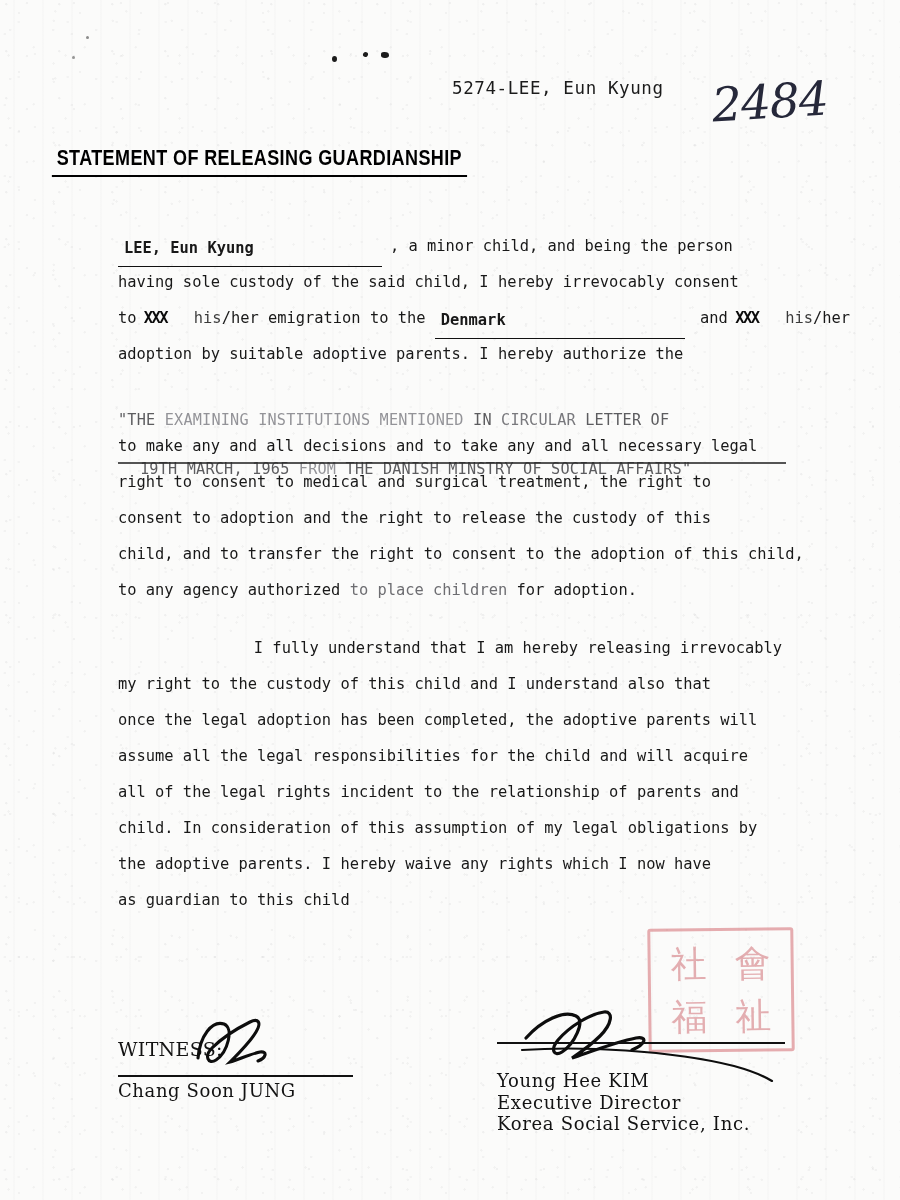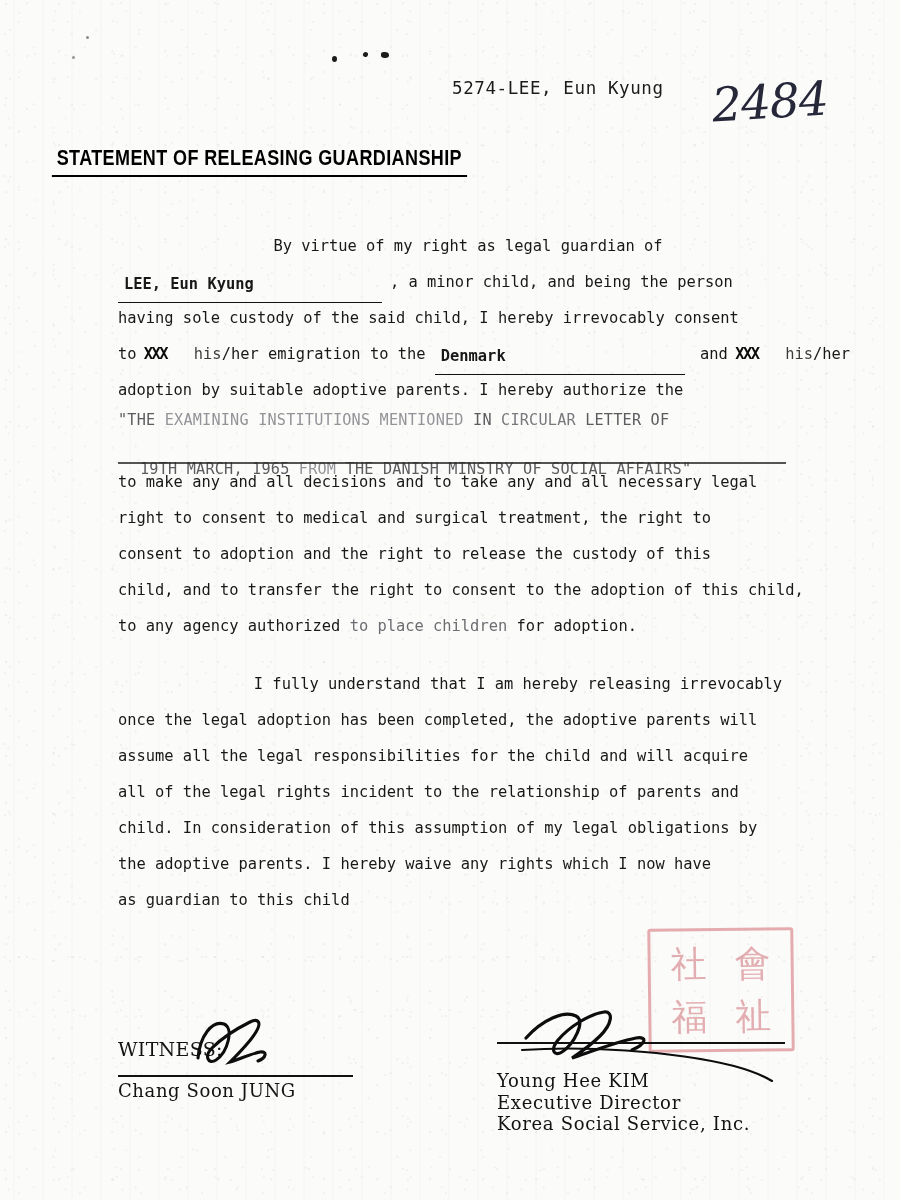--- a/index.html
+++ b/index.html
@@ -261,25 +261,20 @@
 
   <div id="case-line" class="abs">5274-LEE, Eun Kyung</div>
   <div id="ref-number" class="abs">2484</div>
 
   <div id="title-wrap" class="abs">
     <span id="doc-title">STATEMENT OF RELEASING GUARDIANSHIP</span>
   </div>
 
   <div id="body" class="abs">
 
-    <span class="ln just">
-      <span class="ind"></span>
-      <span>By virtue of my right as legal guardian of</span>
-      <span style="width:86px"></span>
-    </span>
 
     <span class="ln">
       <span class="blank" id="blank-name">LEE, Eun Kyung</span><span style="margin-left:8px">, a minor child, and being the person</span>
     </span>
 
     <span class="ln just">
       <span>having sole custody of the said child, I hereby irrevocably consent</span>
     </span>
 
     <span class="ln">
@@ -321,20 +316,24 @@
       <span>to any agency authorized </span><span class="faint">to place children</span><span> for adoption.</span>
     </span>
 
     <span class="ln" style="height:22px"></span>
 
     <span class="ln just">
       <span class="ind"></span>
       <span>I fully understand that I am hereby releasing irrevocably</span>
     </span>
     <span class="ln just">
+      <span>my right to the custody of this child and I understand also that</span>
+      <span style="width:6px"></span>
+    </span>
+    <span class="ln just">
       <span>once the legal adoption has been completed, the adoptive parents will</span>
     </span>
     <span class="ln just">
       <span>assume all the legal responsibilities for the child and will acquire</span>
     </span>
     <span class="ln just">
       <span>all of the legal rights incident to the relationship of parents and</span>
     </span>
     <span class="ln just">
       <span>child. In consideration of this assumption of my legal obligations by</span>

